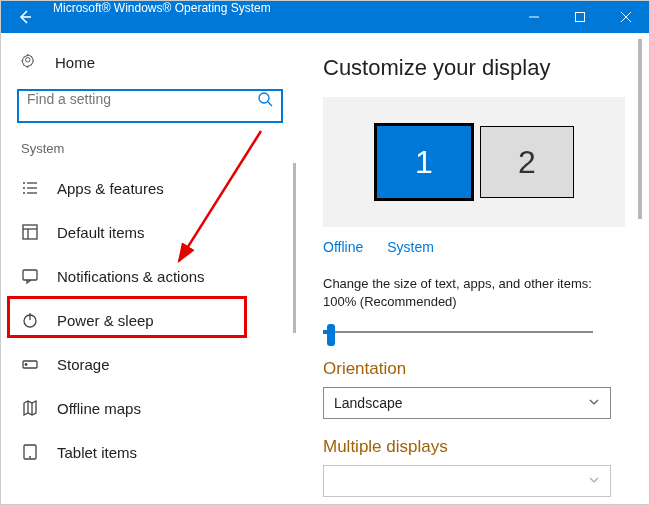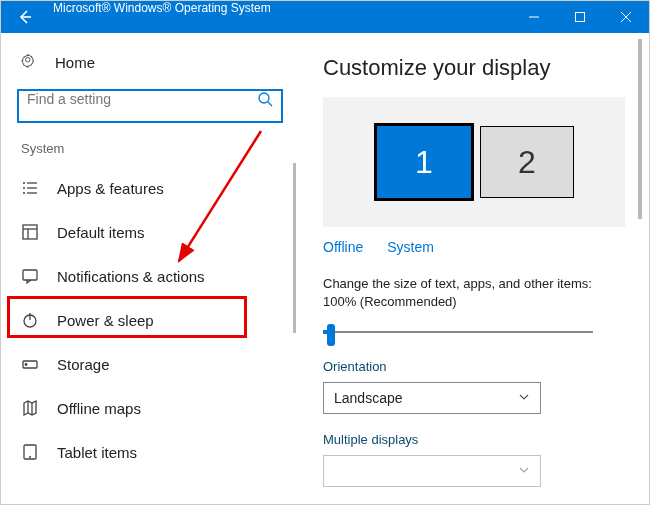--- a/index.html
+++ b/index.html
@@ -31,22 +31,22 @@
   .monitor-area { background: #f2f2f2; height: 130px; display: flex; align-items: center; justify-content: center; gap: 6px; margin-bottom: 12px; }
   .monitor { width: 94px; height: 72px; border: 1px solid #000; display: flex; align-items: center; justify-content: center; font-size: 32px; font-weight: 300; background: #dcdcdc; color: #333; }
   .monitor.selected { background: #0078d7; color: #fff; border: 3px solid #000; width: 100px; height: 78px; }
   .links { display: flex; gap: 24px; font-size: 14px; margin-bottom: 20px; }
   .links span { color: #0078d7; }
   .scale-label { font-size: 13px; color: #222; margin-bottom: 12px; line-height: 1.4; }
   .slider { position: relative; height: 18px; margin-bottom: 18px; width: 270px; }
   .slider-track { position: absolute; top: 8px; left: 0; right: 0; height: 2px; background: #888; }
   .slider-track-fill { position: absolute; top: 7px; left: 0; width: 8px; height: 4px; background: #0078d7; }
   .slider-thumb { position: absolute; left: 4px; top: 1px; width: 8px; height: 22px; background: #0078d7; border-radius: 3px; }
-  .field-label { font-size: 13px; color: #0c4a6e; margin-bottom: 8px; }
-  .select { border: 1px solid #888; height: 32px; width: 218px; display: flex; align-items: center; padding: 0 10px; font-size: 14px; color: #222; justify-content: space-between; margin-bottom: 18px; }
+  .field-label { font-size: 17px; color: #a16207; margin-bottom: 8px; }
+  .select { border: 1px solid #888; height: 32px; width: 288px; display: flex; align-items: center; padding: 0 10px; font-size: 14px; color: #222; justify-content: space-between; margin-bottom: 18px; }
   .main-scroll { position: absolute; right: 2px; top: 6px; bottom: 6px; width: 12px; }
   .main-scroll-thumb { position: absolute; top: 0; left: 3px; width: 4px; height: 180px; background: #b8b8b8; }
   .arrow-svg { position: absolute; pointer-events: none; }
 </style>
 </head>
 <body>
 
 <div class="titlebar">
   <div class="back-btn">
     <svg width="18" height="18" viewBox="0 0 18 18">

